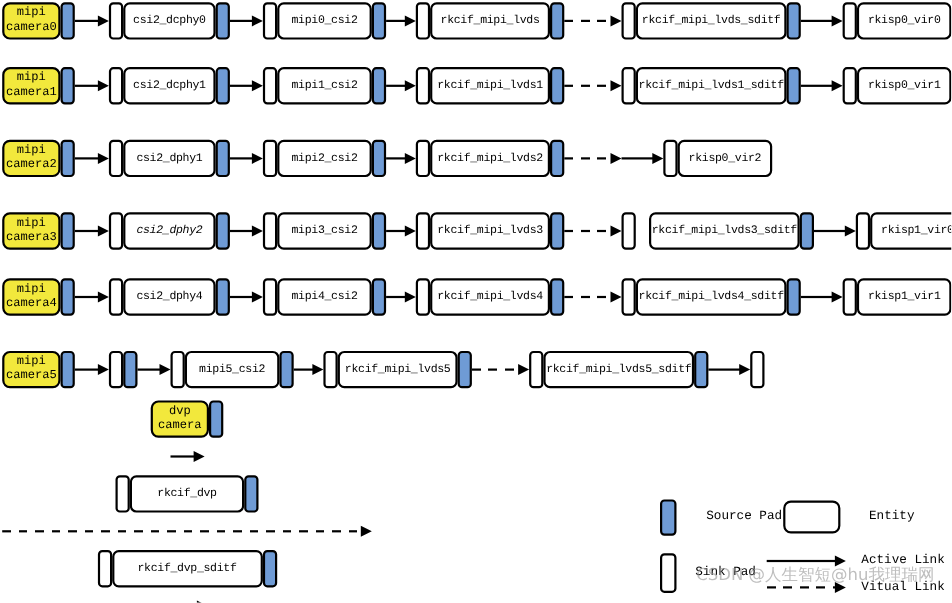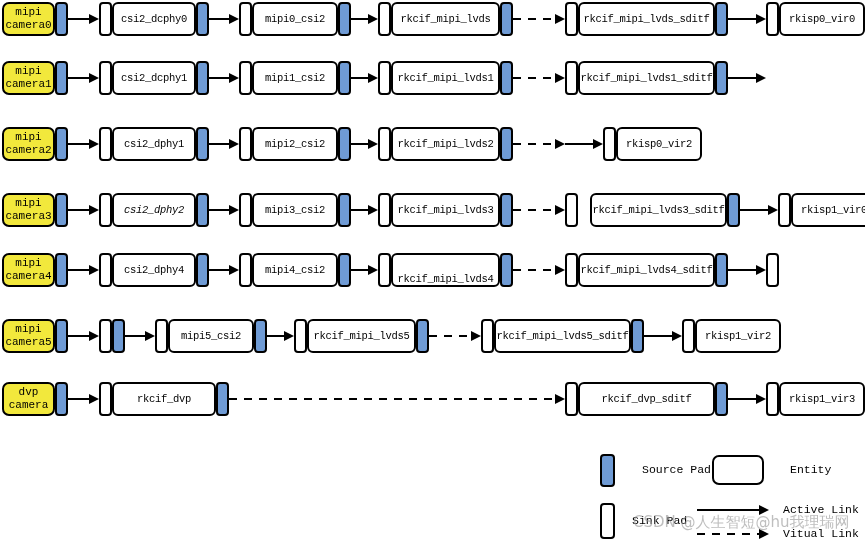--- a/index.html
+++ b/index.html
@@ -183,20 +183,26 @@
           <span class="pad sink"></span>
           <div class="ebody" style="width: 137px;">
             <span class="elabel">rkcif_mipi_lvds1_sditf</span>
           </div>
           <span class="pad src"></span>
         </div>
         <div class="link solid" style="width: 38px;">
           <span class="shaft"></span>
           <span class="head"></span>
         </div>
+        <div class="egroup">
+          <span class="pad sink"></span>
+          <div class="ebody" style="width: 86px;">
+            <span class="elabel">rkisp0_vir1</span>
+          </div>
+        </div>
       </div>
       <div class="row" style="top: 127px;">
         <div class="camera-node">
           <div class="camera-body">
             <div class="cam-line">mipi</div>
             <div class="cam-line">camera2</div>
           </div>
           <span class="pad src"></span>
         </div>
         <div class="link solid" style="width: 31px;">
@@ -339,21 +345,21 @@
             <span class="elabel">mipi4_csi2</span>
           </div>
           <span class="pad src"></span>
         </div>
         <div class="link solid" style="width: 27px;">
           <span class="shaft"></span>
           <span class="head"></span>
         </div>
         <div class="egroup">
           <span class="pad sink"></span>
-          <div class="ebody" style="width: 109px; align-items: flex-end;">
+          <div class="ebody" style="width: 109px;">
             <span class="elabel">rkcif_mipi_lvds4</span>
           </div>
           <span class="pad src"></span>
         </div>
         <div class="link dashed" style="width: 52px;">
           <span class="shaft"></span>
           <span class="head"></span>
         </div>
         <div class="egroup">
           <span class="pad sink"></span>
@@ -361,20 +367,23 @@
             <span class="elabel">rkcif_mipi_lvds4_sditf</span>
           </div>
           <span class="pad src"></span>
         </div>
         <div class="link solid" style="width: 38px;">
           <span class="shaft"></span>
           <span class="head"></span>
         </div>
         <div class="egroup">
           <span class="pad sink"></span>
+          <div class="ebody" style="width: 86px;">
+            <span class="elabel">rkisp1_vir1</span>
+          </div>
         </div>
       </div>
       <div class="row" style="top: 319px;">
         <div class="camera-node">
           <div class="camera-body">
             <div class="cam-line">mipi</div>
             <div class="cam-line">camera5</div>
           </div>
           <span class="pad src"></span>
         </div>
@@ -418,26 +427,23 @@
             <span class="elabel">rkcif_mipi_lvds5_sditf</span>
           </div>
           <span class="pad src"></span>
         </div>
         <div class="link solid" style="width: 38px;">
           <span class="shaft"></span>
           <span class="head"></span>
         </div>
         <div class="egroup">
           <span class="pad sink"></span>
-          <div class="ebody" style="width: 86px;">
-            <span class="elabel">rkisp1_vir2</span>
-          </div>
-        </div>
-      </div>
-      <div class="row" style="top: 382px;">
+        </div>
+      </div>
+      <div class="row" style="top: 364px; flex-direction: column;">
         <div class="camera-node">
           <div class="camera-body">
             <div class="cam-line">dvp</div>
             <div class="cam-line">camera</div>
           </div>
           <span class="pad src"></span>
         </div>
         <div class="link solid" style="width: 31px;">
           <span class="shaft"></span>
           <span class="head"></span>

